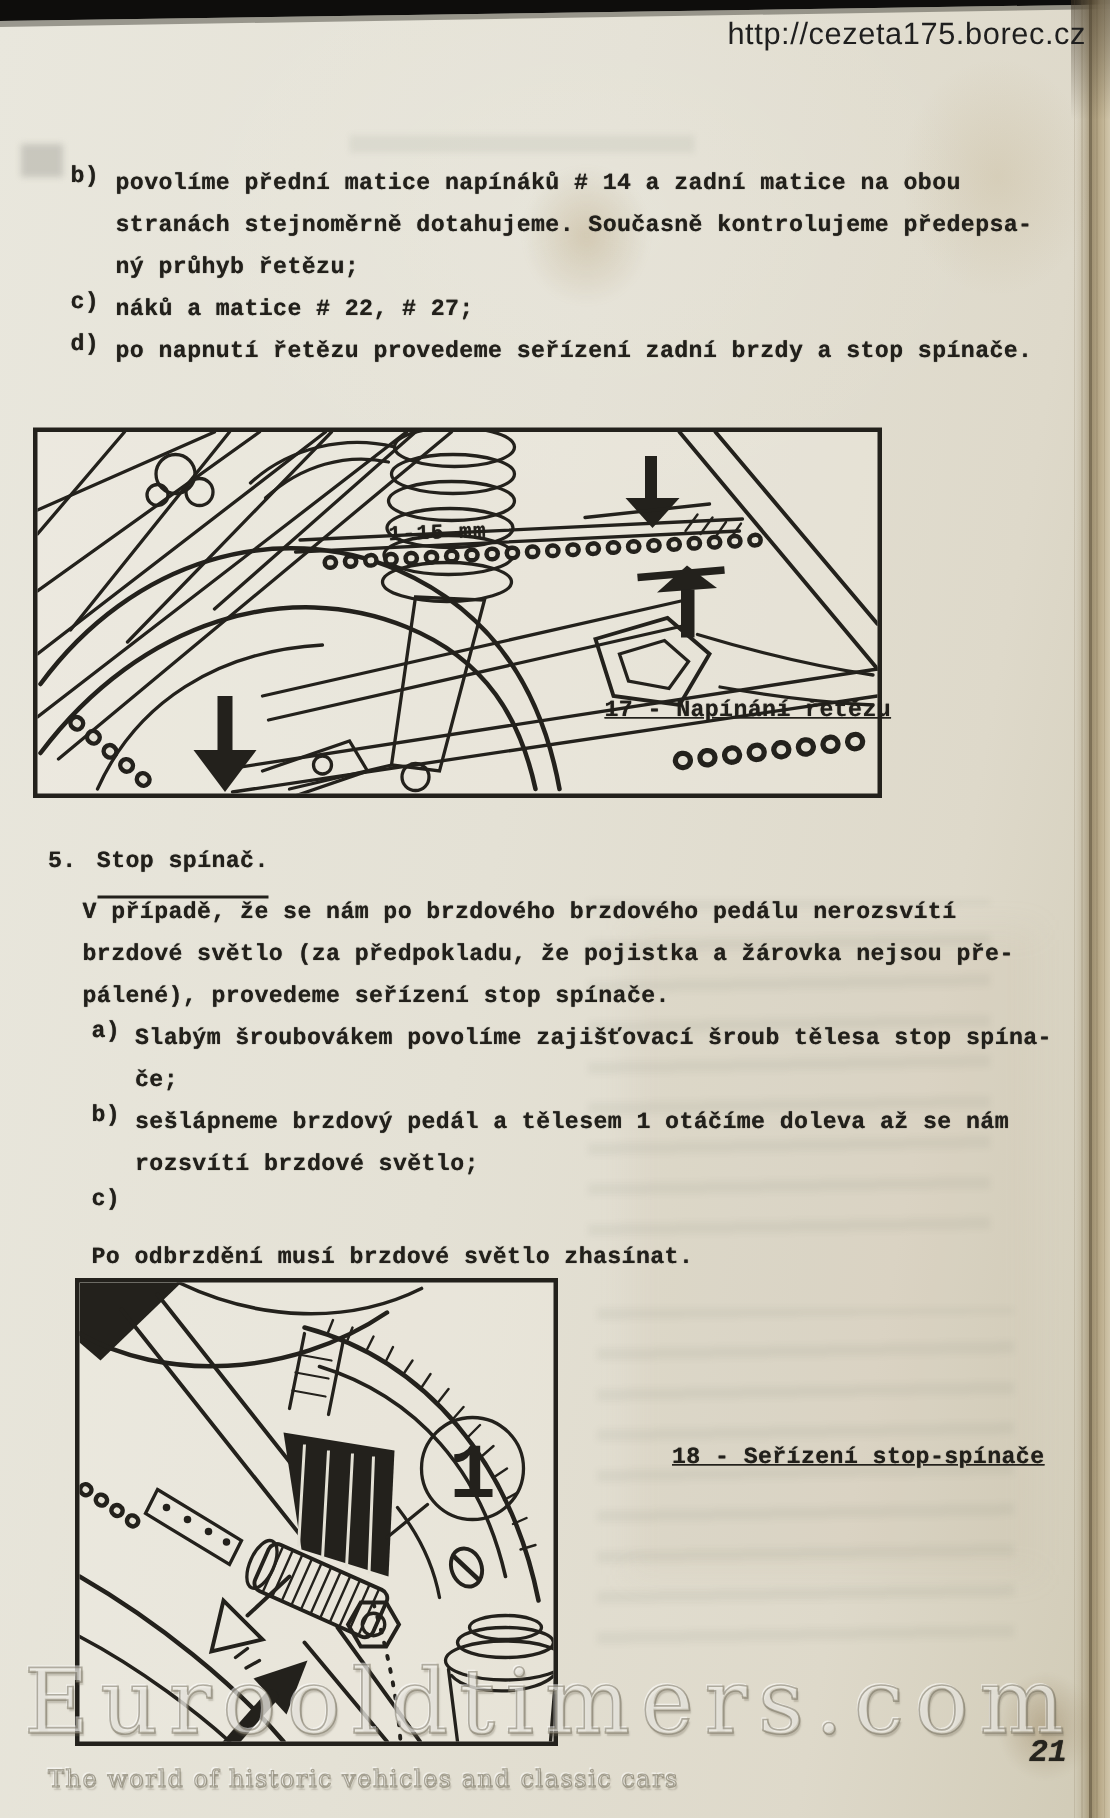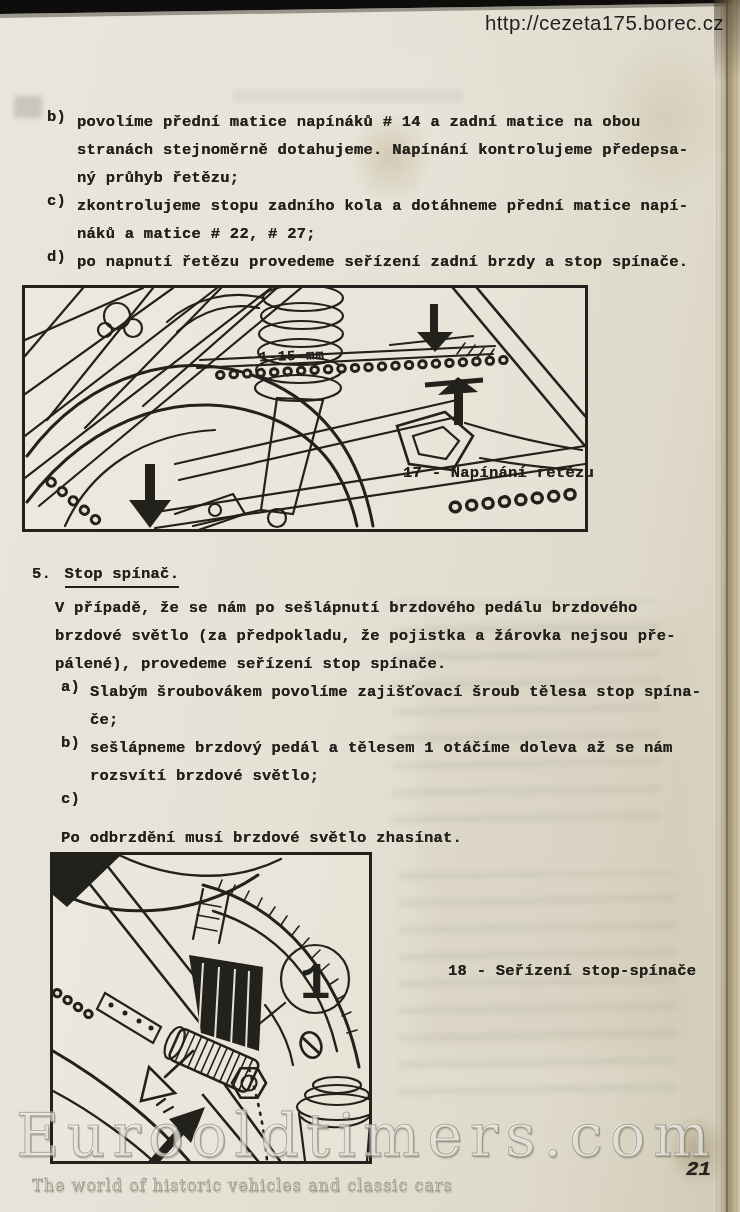--- a/index.html
+++ b/index.html
@@ -43,30 +43,30 @@
   
   .typew{font-weight:bold;font-size:15.5px;letter-spacing:.25px;
     text-shadow:0 0 .6px rgba(32,30,26,0.85);}
   .tline{height:28px;line-height:28px;white-space:nowrap;}
   .li{display:flex;}
   .mk{flex:0 0 30px;width:30px;}
   .mk2{flex:0 0 29px;width:29px;}
   .list-top{left:47px;top:108px;width:640px;}
   .sec5{left:32px;top:560px;width:660px;}
   .sec5-head .num{display:inline-block;width:23px;}
-  .sec5-head .ttl{display:inline-block;border-bottom:2px solid #22201b;padding-bottom:1px;line-height:22px;}
+  .sec5-head .ttl{display:inline-block;border-bottom:2px solid #22201b;padding-bottom:12px;line-height:22px;}
   .sec5-body{margin-left:23px;margin-top:6px;}
   .sec5-items{margin-left:6px;}
   .closing{margin-left:6px;margin-top:16px;}
   
   .figure{border:3px solid #23211c;background:rgba(246,244,236,0.25);}
   .fig17{left:22px;top:285px;width:560px;height:241px;}
   .fig18{left:50px;top:852px;width:316px;height:306px;}
   .fig-caption{font-weight:bold;font-size:15.5px;letter-spacing:.25px;white-space:nowrap;
-    text-shadow:0 0 .6px rgba(32,30,26,0.85);}
+    text-shadow:0 0 .6px rgba(32,30,26,0.85);text-decoration:underline;}
   .cap17{left:378px;top:176px;}
   .cap18{left:408px;top:962px;margin-left:40px;}
   .anno17{left:234px;top:60px;transform:rotate(-2deg);font-size:14px;font-weight:bold;letter-spacing:1px;}
   
   .wm{font-family:"DejaVu Serif","Liberation Serif",serif;pointer-events:none;
     color:rgba(228,225,215,0.40);
     -webkit-text-stroke:1.1px rgba(112,105,88,0.50);
     text-shadow:-1px -1px 0 rgba(255,255,255,0.55), 1px 2px 1px rgba(110,102,85,0.30);text-align:center;}
   .wm-site{left:16px;top:1100px;font-size:60px;letter-spacing:7px;white-space:nowrap;}
   .wm-tag{left:32px;top:1176px;font-size:16px;letter-spacing:1px;white-space:nowrap;
@@ -98,28 +98,27 @@
   <div class="abs ghost ghost-block g2"></div>
   <div class="abs ghost ghost-block g3"></div>
 
   <div class="abs url">http://cezeta175.borec.cz</div>
 
   <div class="abs typew list-top">
     <div class="li">
       <span class="mk">b)</span>
       <span>
         <div class="tline">povolíme přední matice napínáků # 14 a zadní matice na obou</div>
-        <div class="tline">stranách stejnoměrně dotahujeme. Napínání kontrolujeme předepsa-</div>
+        <div class="tline">stranách stejnoměrně dotahujeme. Současně kontrolujeme předepsa-</div>
         <div class="tline">ný průhyb řetězu;</div>
       </span>
     </div>
     <div class="li">
       <span class="mk">c)</span>
       <span>
-        <div class="tline">zkontrolujeme stopu zadního kola a dotáhneme přední matice napí-</div>
         <div class="tline">náků a matice # 22, # 27;</div>
       </span>
     </div>
     <div class="li">
       <span class="mk">d)</span>
       <span>
         <div class="tline">po napnutí řetězu provedeme seřízení zadní brzdy a stop spínače.</div>
       </span>
     </div>
   </div>
@@ -208,21 +207,21 @@
     <div class="abs typew anno17">1-15 mm</div>
     <div class="abs fig-caption cap17">17 - Napínání řetězu</div>
   </div>
 
   <div class="abs typew sec5">
     <div class="tline sec5-head">
       <span class="num">5.</span>
       <span class="ttl">Stop spínač.</span>
     </div>
     <div class="sec5-body">
-      <div class="tline">V případě, že se nám po sešlápnutí brzdového pedálu brzdového</div>
+      <div class="tline">V případě, že se nám po brzdového brzdového pedálu nerozsvítí</div>
       <div class="tline">brzdové světlo (za předpokladu, že pojistka a žárovka nejsou pře-</div>
       <div class="tline">pálené), provedeme seřízení stop spínače.</div>
       <div class="sec5-items">
         <div class="li">
           <span class="mk2">a)</span>
           <span>
             <div class="tline">Slabým šroubovákem povolíme zajišťovací šroub tělesa stop spína-</div>
             <div class="tline">če;</div>
           </span>
         </div>

